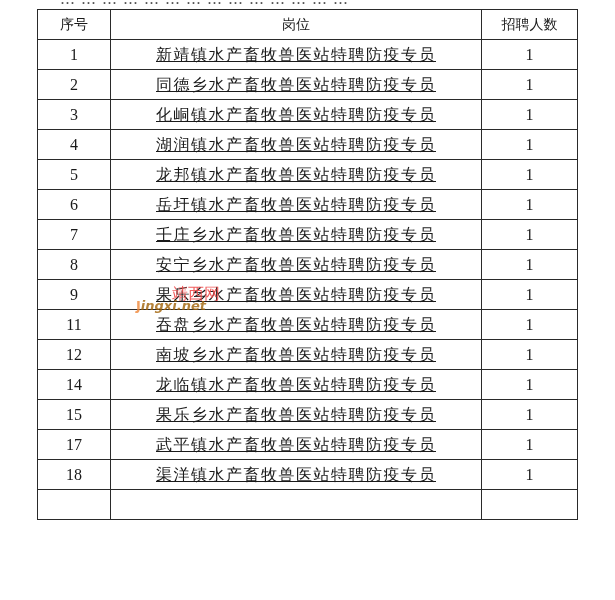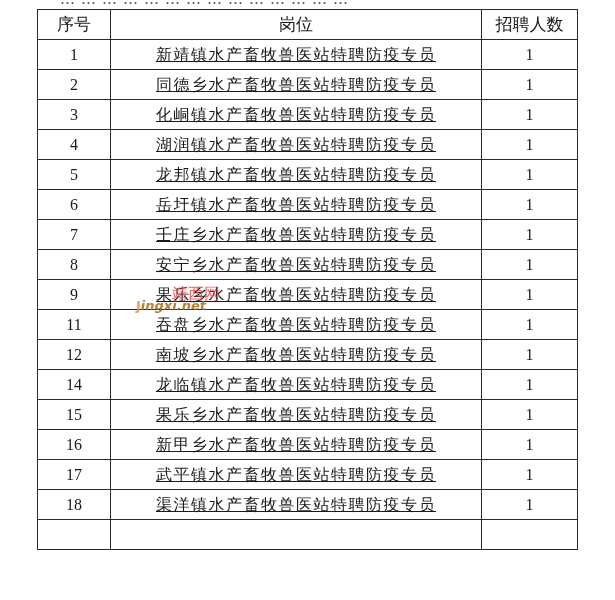--- a/index.html
+++ b/index.html
@@ -43,21 +43,21 @@
       padding: 0;
       font-weight: normal;
       font-size: 16px;
       height: 29px;
       line-height: 29px;
       white-space: nowrap;
       overflow: hidden;
     }
     table.grid th {
       height: 29px;
-      font-size: 17px;
+      font-size: 14px;
     }
     col.c-num { width: 73px; }
     col.c-post { width: 371px; }
     col.c-count { width: 96px; }
     td.post {
       letter-spacing: 1.5px;
       font-size: 16.5px;
       text-decoration: underline;
     }
     td.count, td.num {
@@ -171,25 +171,20 @@
       <td class="num">14</td>
       <td class="post">龙临镇水产畜牧兽医站特聘防疫专员</td>
       <td class="count">1</td>
     </tr>
     <tr>
       <td class="num">15</td>
       <td class="post">果乐乡水产畜牧兽医站特聘防疫专员</td>
       <td class="count">1</td>
     </tr>
     <tr>
-      <td class="num">16</td>
-      <td class="post">新甲乡水产畜牧兽医站特聘防疫专员</td>
-      <td class="count">1</td>
-    </tr>
-    <tr>
       <td class="num">17</td>
       <td class="post">武平镇水产畜牧兽医站特聘防疫专员</td>
       <td class="count">1</td>
     </tr>
     <tr>
       <td class="num">18</td>
       <td class="post">渠洋镇水产畜牧兽医站特聘防疫专员</td>
       <td class="count">1</td>
     </tr>
     <tr>

